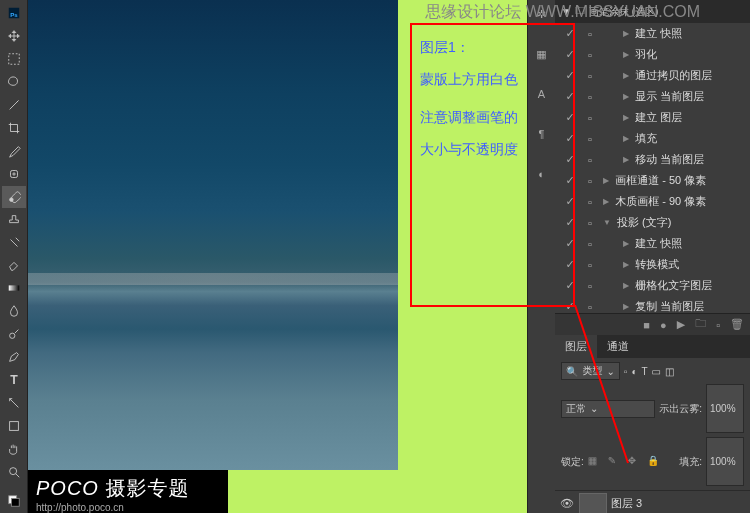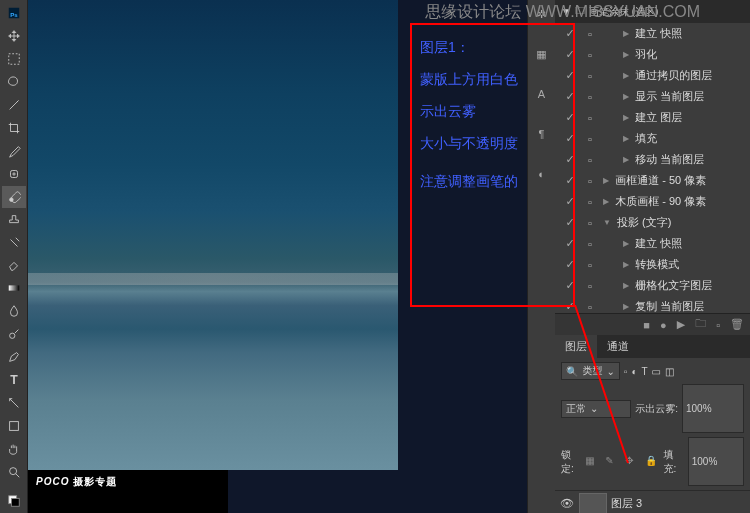--- a/index.html
+++ b/index.html
@@ -2,49 +2,49 @@
 <html><head>
 <meta charset="utf-8">
 <style>
 * { margin: 0; padding: 0; box-sizing: border-box; }
 body { width: 750px; height: 513px; background: #454545; font-family: "Microsoft YaHei", sans-serif; font-size: 11px; color: #ccc; overflow: hidden; position: relative; }
 .app { display: flex; width: 100%; height: 100%; }
 .toolbox { width: 28px; background: #3c3c3c; display: flex; flex-direction: column; padding-top: 2px; border-right: 1px solid #222; }
 .tool { width: 24px; height: 22px; margin: 0 2px 1px; display: flex; align-items: center; justify-content: center; color: #ccc; cursor: pointer; }
 .tool.selected { background: #5a5a5a; }
 .tool svg { width: 14px; height: 14px; }
-.canvas-area { flex: 1; background: #0f172a; position: relative; }
+.canvas-area { flex: 1; background: #bef264; position: relative; }
 .canvas-image { position: absolute; left: 0; top: 0; width: 370px; height: 470px; background: linear-gradient(to bottom, #0a3050 0%, #0e4060 20%, #124868 35%, #1a5070 45%, #2a5868 55%, #3a6070 60%, #5a8090 62%, #3a6078 65%, #2a5870 70%, #426a80 75%, #5a8090 85%, #6a90a0 100%); }
 .canvas-image::before { content: ""; position: absolute; top: 58%; left: 0; right: 0; height: 12px; background: linear-gradient(to right, rgba(200,200,200,0.3) 0%, rgba(180,180,180,0.4) 50%, rgba(200,200,200,0.3) 100%); }
 .annotation-box { position: absolute; left: 382px; top: 23px; width: 165px; height: 284px; border: 2px solid #ff0000; padding: 8px; }
 .annotation-text { color: #4060ff; font-size: 14px; line-height: 2.0; }
 .annotation-text p { margin-bottom: 4px; }
 .watermark { position: absolute; left: 0; bottom: 0; width: 200px; height: 43px; background: #000; color: #fff; padding: 5px 8px; }
-.watermark-title { font-size: 10px; font-weight: bold; letter-spacing: 1px; }
+.watermark-title { font-size: 20px; font-weight: normal; letter-spacing: 1px; }
 .watermark-url { font-size: 10px; color: #aaa; }
 .mini-tools { width: 28px; background: #3c3c3c; border-left: 1px solid #222; display: flex; flex-direction: column; align-items: center; padding-top: 4px; gap: 20px; }
 .mini-tool { width: 20px; height: 20px; color: #aaa; display: flex; align-items: center; justify-content: center; cursor: pointer; }
 .right-panels { width: 195px; background: #454545; display: flex; flex-direction: column; }
 .panel-header { background: #2a2a2a; padding: 3px 6px; font-size: 10px; color: #ccc; display: flex; align-items: center; gap: 4px; }
 .history-panel { background: #3c3c3c; flex-shrink: 0; }
 .history-list { max-height: 290px; overflow-y: auto; }
 .history-item { padding: 3px 6px 3px 8px; font-size: 11px; color: #ddd; display: flex; align-items: center; gap: 6px; }
 .history-item .vis { width: 14px; text-align: center; color: #aaa; }
 .history-item .indent { width: 14px; }
 .history-item .tri { color: #888; font-size: 8px; }
 .panel-footer { background: #353535; height: 22px; display: flex; align-items: center; justify-content: flex-end; padding: 0 6px; gap: 10px; border-top: 1px solid #222; }
 .panel-footer span { color: #999; cursor: pointer; font-size: 11px; }
 .layers-panel { background: #3c3c3c; flex: 1; display: flex; flex-direction: column; }
 .tabs { display: flex; background: #2a2a2a; }
 .tab { padding: 4px 10px; font-size: 11px; cursor: pointer; }
 .tab.active { background: #3c3c3c; }
 .layer-options { padding: 4px 6px; display: flex; flex-direction: column; gap: 4px; border-bottom: 1px solid #2a2a2a; }
 .opt-row { display: flex; align-items: center; gap: 4px; font-size: 10px; }
 .dropdown { background: #4a4a4a; border: 1px solid #2a2a2a; padding: 1px 4px; font-size: 10px; color: #ccc; display: flex; align-items: center; gap: 4px; }
-.opacity-field { background: #4a4a4a; border: 1px solid #2a2a2a; padding: 18px 3px; font-size: 10px; width: 62px; }
+.opacity-field { background: #4a4a4a; border: 1px solid #2a2a2a; padding: 18px 3px; font-size: 10px; width: 38px; }
 .lock-icons { display: flex; gap: 6px; }
 .lock-icons span { width: 14px; height: 14px; color: #888; cursor: pointer; }
 .layer-list { flex: 1; overflow-y: auto; }
 .layer-row { display: flex; align-items: center; padding: 2px 4px; height: 26px; gap: 4px; border-bottom: 1px solid #333; }
 .layer-row.selected { background: #3a5a7a; }
 .layer-vis { width: 16px; text-align: center; }
 .layer-thumb { width: 28px; height: 22px; border: 1px solid #666; background: #fff; }
 .layer-thumb.img1 { background: linear-gradient(to bottom, #5a9ac0 0%, #9acae0 100%); }
 .layer-thumb.img2 { background: linear-gradient(to bottom, #1a4060 0%, #4a7a90 100%); }
 .layer-thumb.bg { background: linear-gradient(to bottom, #6a9ac0 0%, #aaccde 100%); }
@@ -184,30 +184,30 @@
         </svg>
       </div>
   </div>
 
   <div class="canvas-area">
     <div class="canvas-image"></div>
     <div class="annotation-box">
       <div class="annotation-text">
         <p>图层1：</p>
         <p>蒙版上方用白色</p>
-        <p>示出云雾</p>
+        <p style="margin-top:10px">注意调整画笔的</p>
         <p>大小与不透明度</p>
-        <p style="margin-top:10px">注意调整画笔的</p>
       </div>
     </div>
     <svg class="line-anno" width="100" height="165">
       <line x1="2" y1="0" x2="55" y2="158" stroke="#ff0000" stroke-width="2"></line>
     </svg>
     <div class="watermark">
       <div class="watermark-title"><span style="font-style:italic">POCO</span> <span>摄影专题</span></div>
+      <div class="watermark-url">http://photo.poco.cn</div>
     </div>
   </div>
 
   <div class="mini-tools">
     <div class="mini-tool">✲</div>
     <div class="mini-tool">▦</div>
     <div class="mini-tool">A</div>
     <div class="mini-tool">¶</div>
     <div class="mini-tool">◐</div>
   </div>

